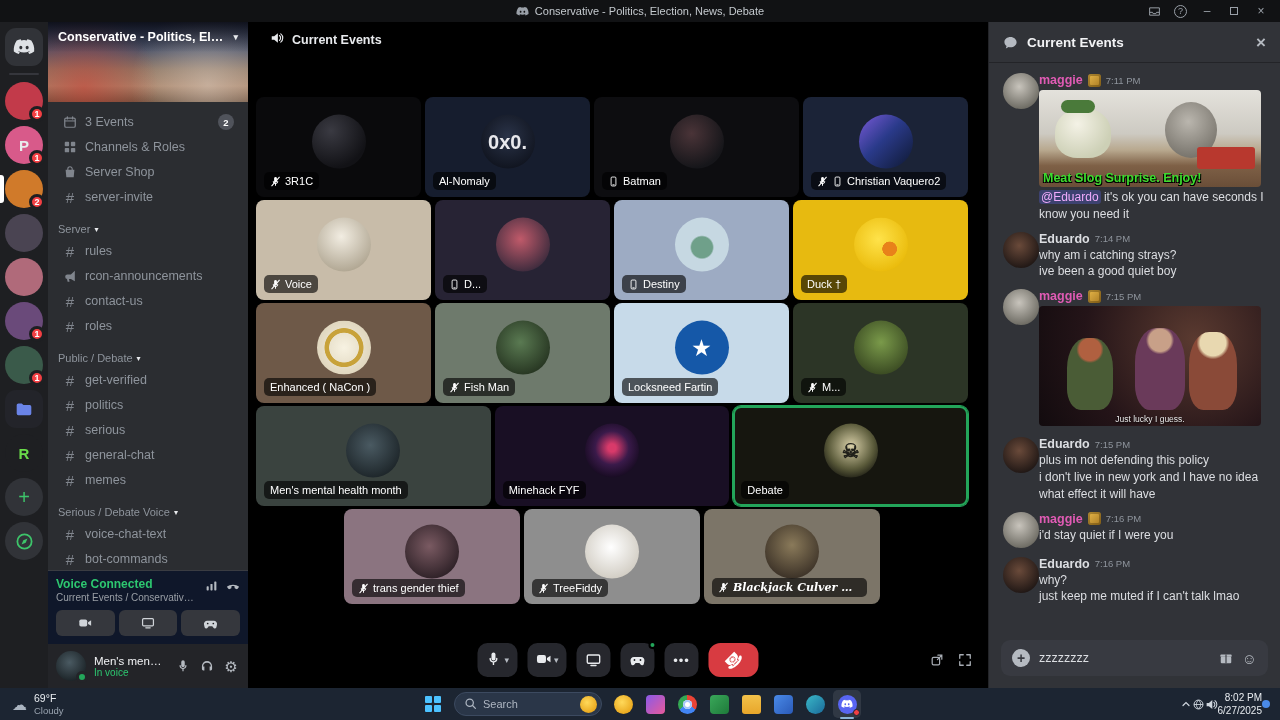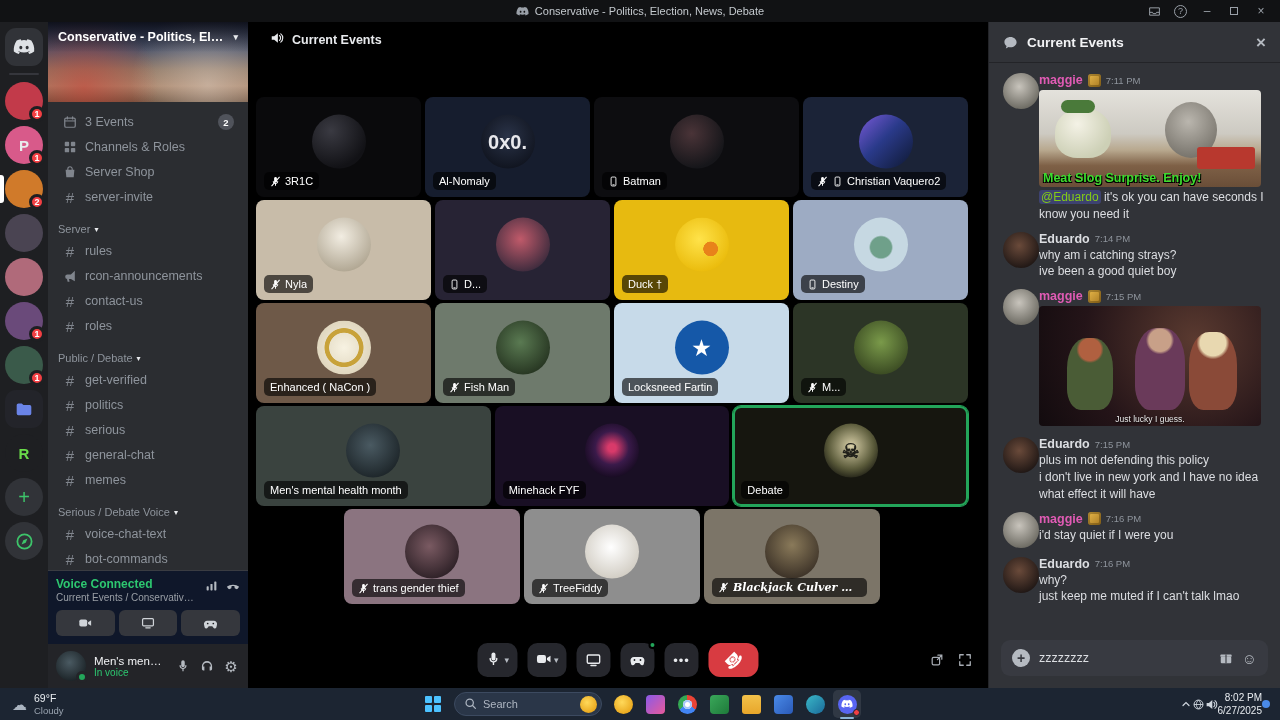--- a/index.html
+++ b/index.html
@@ -126,21 +126,21 @@
   .chat-msgs{flex:1;overflow:hidden;padding:2px 0}
   .msg{display:flex;padding:9px 12px 0 14px}
   .msg-av{width:36px;height:36px;border-radius:50%;flex:none}
   .msg-body{flex:1;min-width:0}
   .msg-head{display:flex;align-items:center;gap:5px;margin-bottom:1px}
   .msg-author{font-size:12.5px;font-weight:600}
   .msg-badge{width:13px;height:13px;border-radius:3px;flex:none;
     background:linear-gradient(135deg,#e8b84a,#a87a22);box-shadow:inset 0 0 0 2px rgba(60,40,0,.35)}
   .msg-time{font-size:9.5px;color:#8e949c}
   .msg-line{font-size:12px;color:#dcdee2;line-height:1.4;word-wrap:break-word}
-  .mention{background:#3d4270;color:#84cc16;border-radius:3px;padding:0 2px;font-weight:500}
+  .mention{background:#3d4270;color:#f0abfc;border-radius:3px;padding:0 2px;font-weight:500}
   .msg-img{margin:3px 0 2px;border-radius:4px;position:relative;overflow:hidden}
   .img-restaurant{width:222px;height:97px;background:
     linear-gradient(180deg,#e4e2dc 0%,#cdcac2 45%,#b8a88e 62%,#7e6046 78%,#6a4e38 100%)}
   .ir-left{position:absolute;left:16px;top:18px;width:56px;height:50px;border-radius:48% 48% 40% 40%;
     background:radial-gradient(circle at 40% 32%,#f4f2e6,#cdd0b6 72%)}
   .ir-hat{position:absolute;left:22px;top:10px;width:34px;height:13px;border-radius:7px;
     background:#4a7a3a}
   .ir-right{position:absolute;right:44px;top:12px;width:52px;height:56px;border-radius:50%;
     background:radial-gradient(circle at 45% 35%,#bab6ae,#78746c 78%)}
   .ir-tray{position:absolute;right:6px;bottom:18px;width:58px;height:22px;border-radius:3px;
@@ -532,51 +532,51 @@
             <div class="tile" style="background: rgb(200, 188, 169);">
               <div class="t-av" style="background: radial-gradient(circle at 45% 35%, rgb(242, 237, 226), rgb(176, 166, 146) 78%);"></div>
               <div class="nametag">
                 <span class="tag-ic">
                   <svg viewBox="0 0 16 16" width="11" height="11" fill="currentColor" xmlns="http://www.w3.org/2000/svg">
                     <rect x="6" y="1.5" width="4" height="8" rx="2"></rect>
                     <path d="M4 7.5a.7.7 0 0 1 1.4 0c0 1.6 1.1 2.8 2.6 2.8s2.6-1.2 2.6-2.8a.7.7 0 0 1 1.4 0 4 4 0 0 1-3.3 4V14H7.3v-2.5a4 4 0 0 1-3.3-4z"></path>
                     <path d="M2.6 14.2 13.6 1.8" stroke="currentColor" stroke-width="1.6" stroke-linecap="round"></path>
                   </svg>
                 </span>
-                <span class="tag-name">Nyla</span>
+                <span class="tag-name">Voice</span>
               </div>
             </div>
             <div class="tile" style="background: rgb(39, 35, 52);">
               <div class="t-av" style="background: radial-gradient(circle at 45% 40%, rgb(192, 90, 106), rgb(58, 42, 60) 78%);"></div>
               <div class="nametag">
                 <span class="tag-ic">
                   <svg viewBox="0 0 16 16" width="11" height="11" fill="currentColor" xmlns="http://www.w3.org/2000/svg">
                     <rect x="4.5" y="1.5" width="7" height="13" rx="1.5" fill="none" stroke="currentColor" stroke-width="1.3"></rect>
                     <path d="M7 12.8h2" stroke="currentColor" stroke-width="1.3" stroke-linecap="round"></path>
                   </svg>
                 </span>
                 <span class="tag-name">D...</span>
               </div>
             </div>
+            <div class="tile" style="background: rgb(157, 171, 195);">
+              <div class="t-av" style="background: radial-gradient(circle at 50% 55%, rgb(111, 160, 138) 0px, rgb(111, 160, 138) 26%, rgb(198, 216, 226) 30%);"></div>
+              <div class="nametag">
+                <span class="tag-ic">
+                  <svg viewBox="0 0 16 16" width="11" height="11" fill="currentColor" xmlns="http://www.w3.org/2000/svg">
+                    <rect x="4.5" y="1.5" width="7" height="13" rx="1.5" fill="none" stroke="currentColor" stroke-width="1.3"></rect>
+                    <path d="M7 12.8h2" stroke="currentColor" stroke-width="1.3" stroke-linecap="round"></path>
+                  </svg>
+                </span>
+                <span class="tag-name">Destiny</span>
+              </div>
+            </div>
             <div class="tile" style="background: rgb(231, 186, 16);">
               <div class="t-av" style="background: radial-gradient(circle at 66% 58%, rgb(232, 130, 26) 0px, rgb(232, 130, 26) 15%, rgba(0, 0, 0, 0) 16%), radial-gradient(circle at 45% 40%, rgb(255, 227, 74), rgb(233, 185, 8) 80%);"></div>
               <div class="nametag">
                 <span class="tag-name">Duck †</span>
-              </div>
-            </div>
-            <div class="tile" style="background: rgb(157, 171, 195);">
-              <div class="t-av" style="background: radial-gradient(circle at 50% 55%, rgb(111, 160, 138) 0px, rgb(111, 160, 138) 26%, rgb(198, 216, 226) 30%);"></div>
-              <div class="nametag">
-                <span class="tag-ic">
-                  <svg viewBox="0 0 16 16" width="11" height="11" fill="currentColor" xmlns="http://www.w3.org/2000/svg">
-                    <rect x="4.5" y="1.5" width="7" height="13" rx="1.5" fill="none" stroke="currentColor" stroke-width="1.3"></rect>
-                    <path d="M7 12.8h2" stroke="currentColor" stroke-width="1.3" stroke-linecap="round"></path>
-                  </svg>
-                </span>
-                <span class="tag-name">Destiny</span>
               </div>
             </div>
           </div>
           <div class="tile-row">
             <div class="tile" style="background: rgb(110, 89, 72);">
               <div class="t-av" style="background: radial-gradient(circle, rgba(0, 0, 0, 0) 0px, rgba(0, 0, 0, 0) 38%, rgb(200, 162, 58) 40%, rgb(200, 162, 58) 50%, rgba(0, 0, 0, 0) 52%), radial-gradient(circle, rgb(247, 242, 226), rgb(221, 211, 186) 80%);"></div>
               <div class="nametag">
                 <span class="tag-name">Enhanced ( NaCon )</span>
               </div>
             </div>

